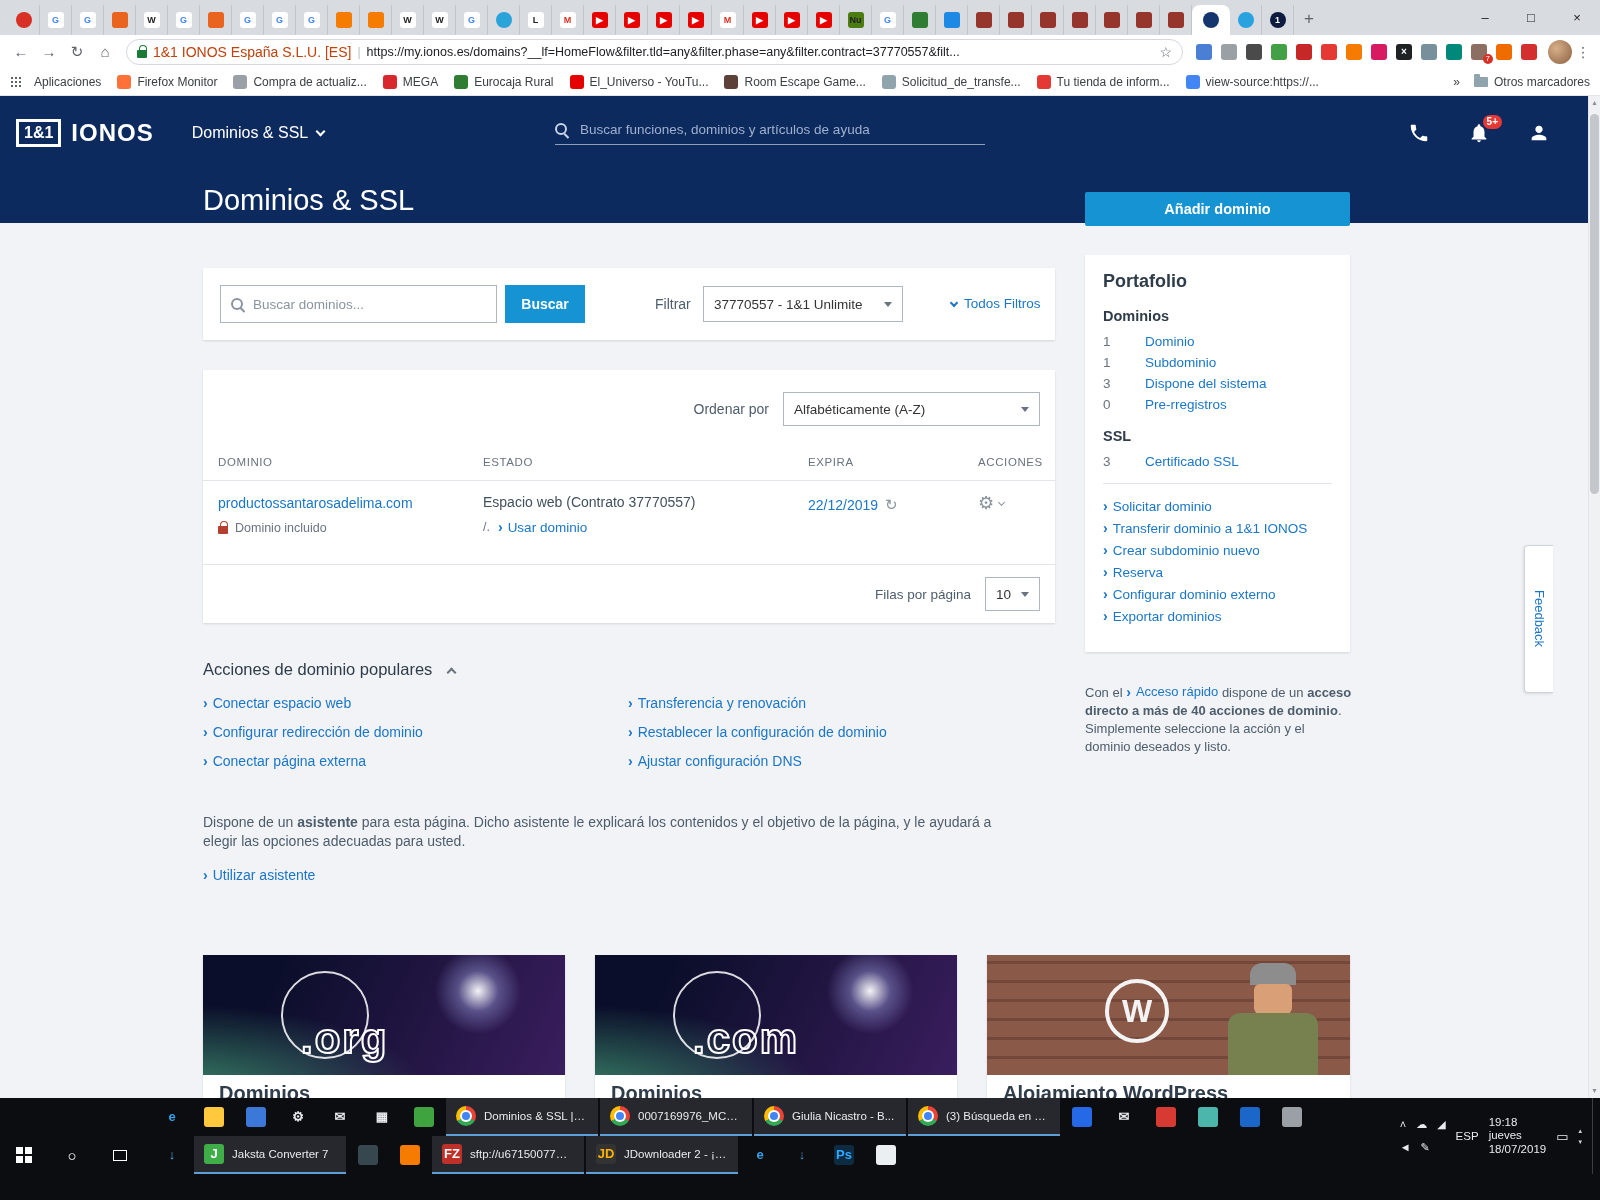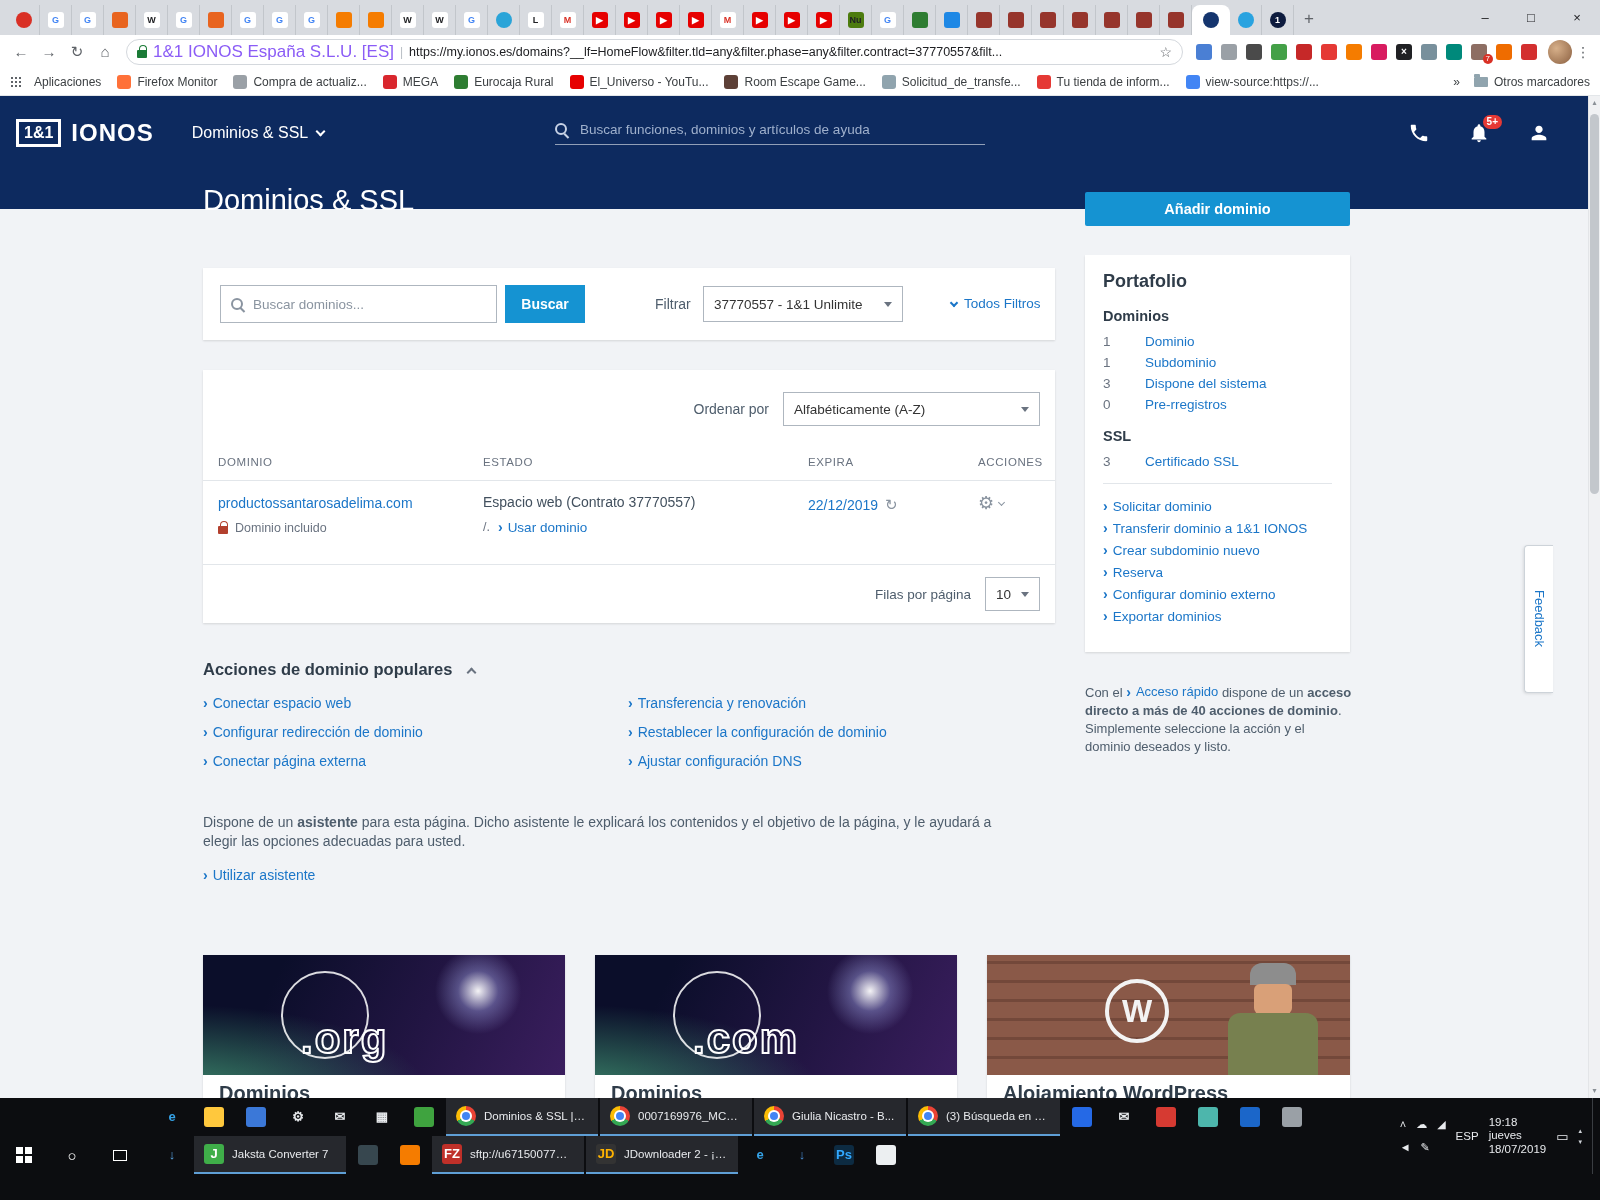--- a/index.html
+++ b/index.html
@@ -18,21 +18,21 @@
 .newtab{width:30px;height:28px;display:flex;align-items:center;justify-content:center;font-size:17px;color:#5f6368;margin-bottom:2px}
 .win-controls{margin-left:auto;display:flex;height:35px}
 .win-btn{width:46px;display:flex;align-items:center;justify-content:center;font-size:13px;color:#202124}
 
 
 .toolbar{position:absolute;top:35px;left:0;right:0;height:33px;background:#fff;display:flex;align-items:center;padding:0 8px;gap:2px}
 .navbtn{width:26px;text-align:center;font-size:15px;color:#5f6368}
 .omnibox{flex:1;height:26px;border:1px solid #d4d8dd;border-radius:13px;display:flex;align-items:center;padding:0 10px;gap:6px;margin:0 6px;min-width:0}
 .lockico{position:relative;width:10px;height:8px;border-radius:1px;background:currentColor;flex:none;margin-top:4px}
 .lockico::before{content:"";position:absolute;left:1.5px;top:-5px;width:6px;height:5px;border:1.5px solid currentColor;border-bottom:none;border-radius:4px 4px 0 0}
-.sec-label{font-size:17px;color:#8b5cf6;white-space:nowrap}
+.sec-label{font-size:14px;color:#c2410c;white-space:nowrap}
 .omni-sep{color:#b9bec4;font-size:12px}
 .url{font-size:12.5px;color:#202124;white-space:nowrap;overflow:hidden;text-overflow:ellipsis;flex:1;min-width:0}
 .star{color:#5f6368;font-size:14px}
 .ext-strip{display:flex;align-items:center;gap:7px;padding:0 4px}
 .ext{position:relative;width:18px;height:18px}
 .ext-sq{display:block;width:16px;height:16px;border-radius:3px;margin:1px;color:#fff;font-size:10px;line-height:16px;text-align:center;font-weight:bold}
 .ext-badge{position:absolute;bottom:-3px;right:-5px;background:#d93025;color:#fff;font-size:8px;line-height:10px;padding:0 3px;border-radius:5px}
 .avatar{width:24px;height:24px;border-radius:50%;background:radial-gradient(circle at 35% 35%,#d7b08a,#8a5f40);flex:none;margin-left:4px}
 .kebab{color:#5f6368;font-size:14px;width:18px;text-align:center}
 
@@ -41,21 +41,21 @@
 .apps{display:flex;gap:12px;align-items:center}
 .grid-ico{width:12px;height:12px;background-image:radial-gradient(#5f6368 1.2px,transparent 1.5px);background-size:4px 4px;flex:none}
 .bmset{display:flex;gap:16px;align-items:center;overflow:hidden}
 .bm{display:flex;align-items:center;gap:6px;flex:none}
 .bm-ico{width:14px;height:14px;border-radius:3px;flex:none}
 .bk-right{margin-left:auto;display:flex;gap:14px;align-items:center}
 .folder-ico{position:relative;width:14px;height:10px;background:#90a4ae;border-radius:1px}
 .folder-ico::before{content:"";position:absolute;top:-3px;left:0;width:6px;height:3px;background:#90a4ae;border-radius:1px 1px 0 0}
 
 
-.band{position:absolute;top:96px;left:0;right:0;height:113px;background:#0d2a5f}
+.band{position:absolute;top:96px;left:0;right:0;height:127px;background:#0d2a5f}
 .ionos-nav{position:absolute;top:0;left:0;right:0;height:74px;display:flex;align-items:center;padding:0 16px}
 .logo{display:flex;align-items:center;gap:10px}
 .logo-box{border:3px solid #fff;color:#fff;font-weight:bold;font-size:16px;padding:3px 5px;line-height:1}
 .logo-text{color:#fff;font-weight:bold;font-size:24px;letter-spacing:1px}
 .nav-section{margin-left:38px;color:#fff;font-size:16px;display:flex;align-items:center;gap:9px}
 .chev{width:7px;height:7px;border-right:2px solid #fff;border-bottom:2px solid #fff;transform:rotate(45deg);margin-top:-4px}
 .nav-search{position:absolute;left:555px;top:26px;width:430px;display:flex;align-items:center;gap:12px;border-bottom:1px solid rgba(255,255,255,.55);padding-bottom:7px;color:#c7d2e6}
 .nav-search input{background:transparent;border:none;outline:none;color:#fff;font-size:13.5px;width:100%}
 .nav-search input::placeholder{color:#9fb0cc}
 .mag{width:13px;height:13px;position:relative;flex:none}
@@ -99,21 +99,21 @@
 .alink::before{content:"›";font-weight:bold;font-size:14px}
 .expira{display:flex;gap:7px;align-items:center;font-size:14px;margin-top:2px}
 .refresh{color:#8a94a0;font-size:15px}
 .acciones{display:flex;gap:5px;align-items:center;color:#8a94a0;margin-top:0}
 .gear{font-size:18px;line-height:1}
 .chev-sm{width:5px;height:5px;border-right:1.5px solid #8a94a0;border-bottom:1.5px solid #8a94a0;transform:rotate(45deg);margin-top:-2px}
 .row-sep{position:absolute;bottom:58px;left:0;right:0;border-top:1px solid #e2e6ea}
 .pager{position:absolute;bottom:12px;right:15px;display:flex;align-items:center;gap:14px;font-size:13.5px;color:#4e5d6c}
 .pager-select{width:55px;height:34px}
 
-.actions-title{position:absolute;left:203px;top:405px;font-size:16.5px;color:#2f3c49;font-weight:bold;display:flex;gap:16px;align-items:center}
+.actions-title{position:absolute;left:203px;top:405px;font-size:16.5px;color:#2f3c49;font-weight:normal;display:flex;gap:16px;align-items:center}
 .chev-up{width:7px;height:7px;border-right:2px solid #6a7380;border-bottom:2px solid #6a7380;transform:rotate(-135deg);margin-top:5px}
 .acol{position:absolute;top:440px;display:flex;flex-direction:column;gap:13px}
 .acol .alink{font-size:14px}
 .acol1{left:203px}.acol2{left:628px}
 .assist{position:absolute;left:203px;top:558px;width:805px;font-size:14px;color:#4e5d6c;line-height:19px}
 .assist-link{position:absolute;left:203px;top:611px}
 .assist-link .alink{font-size:14px}
 
 
 .pf-card{left:1085px;top:0;width:265px;height:397px;padding:16px 18px}

